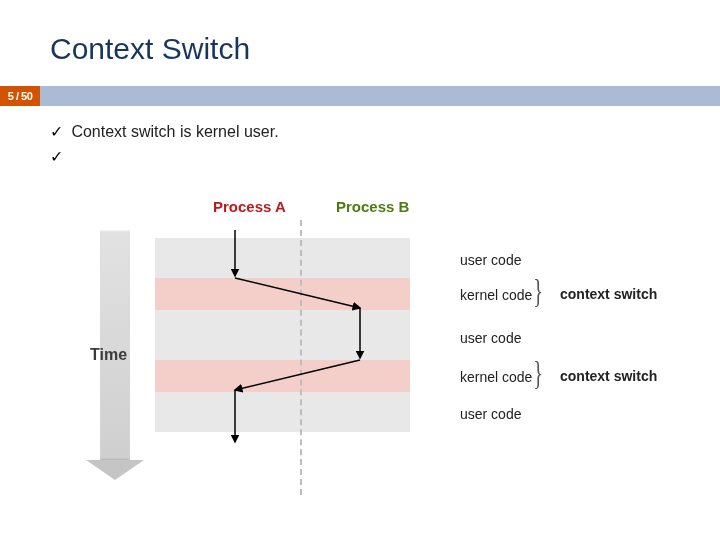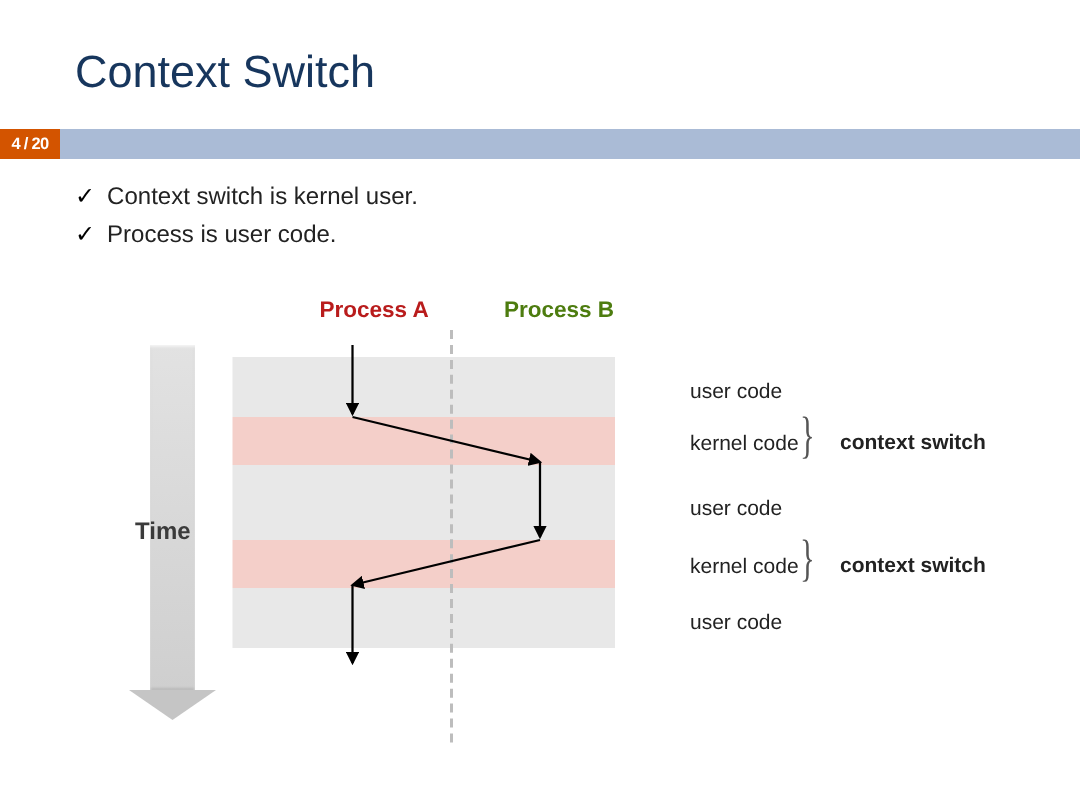--- a/index.html
+++ b/index.html
@@ -49,30 +49,29 @@
 
 </style>
 </head>
 <body>
 
 <div class="slide">
 
   <div class="title">Context Switch</div>
 
   <div class="header-bar"></div>
-  <div class="page-badge">4 / 20</div>
+  <div class="page-badge">5 / 50</div>
 
   <div class="bullets">
     <div class="row">
       <span class="tick">✓</span>
       <span>Context switch is kernel user.</span>
     </div>
     <div class="row">
       <span class="tick">✓</span>
-      <span>Process is user code.</span>
     </div>
   </div>
 
   <div class="diag">
 
     <div class="arrow-down"></div>
     <div class="time-lbl">Time</div>
 
     <div class="procA-hdr">Process A</div>
     <div class="procB-hdr">Process B</div>

